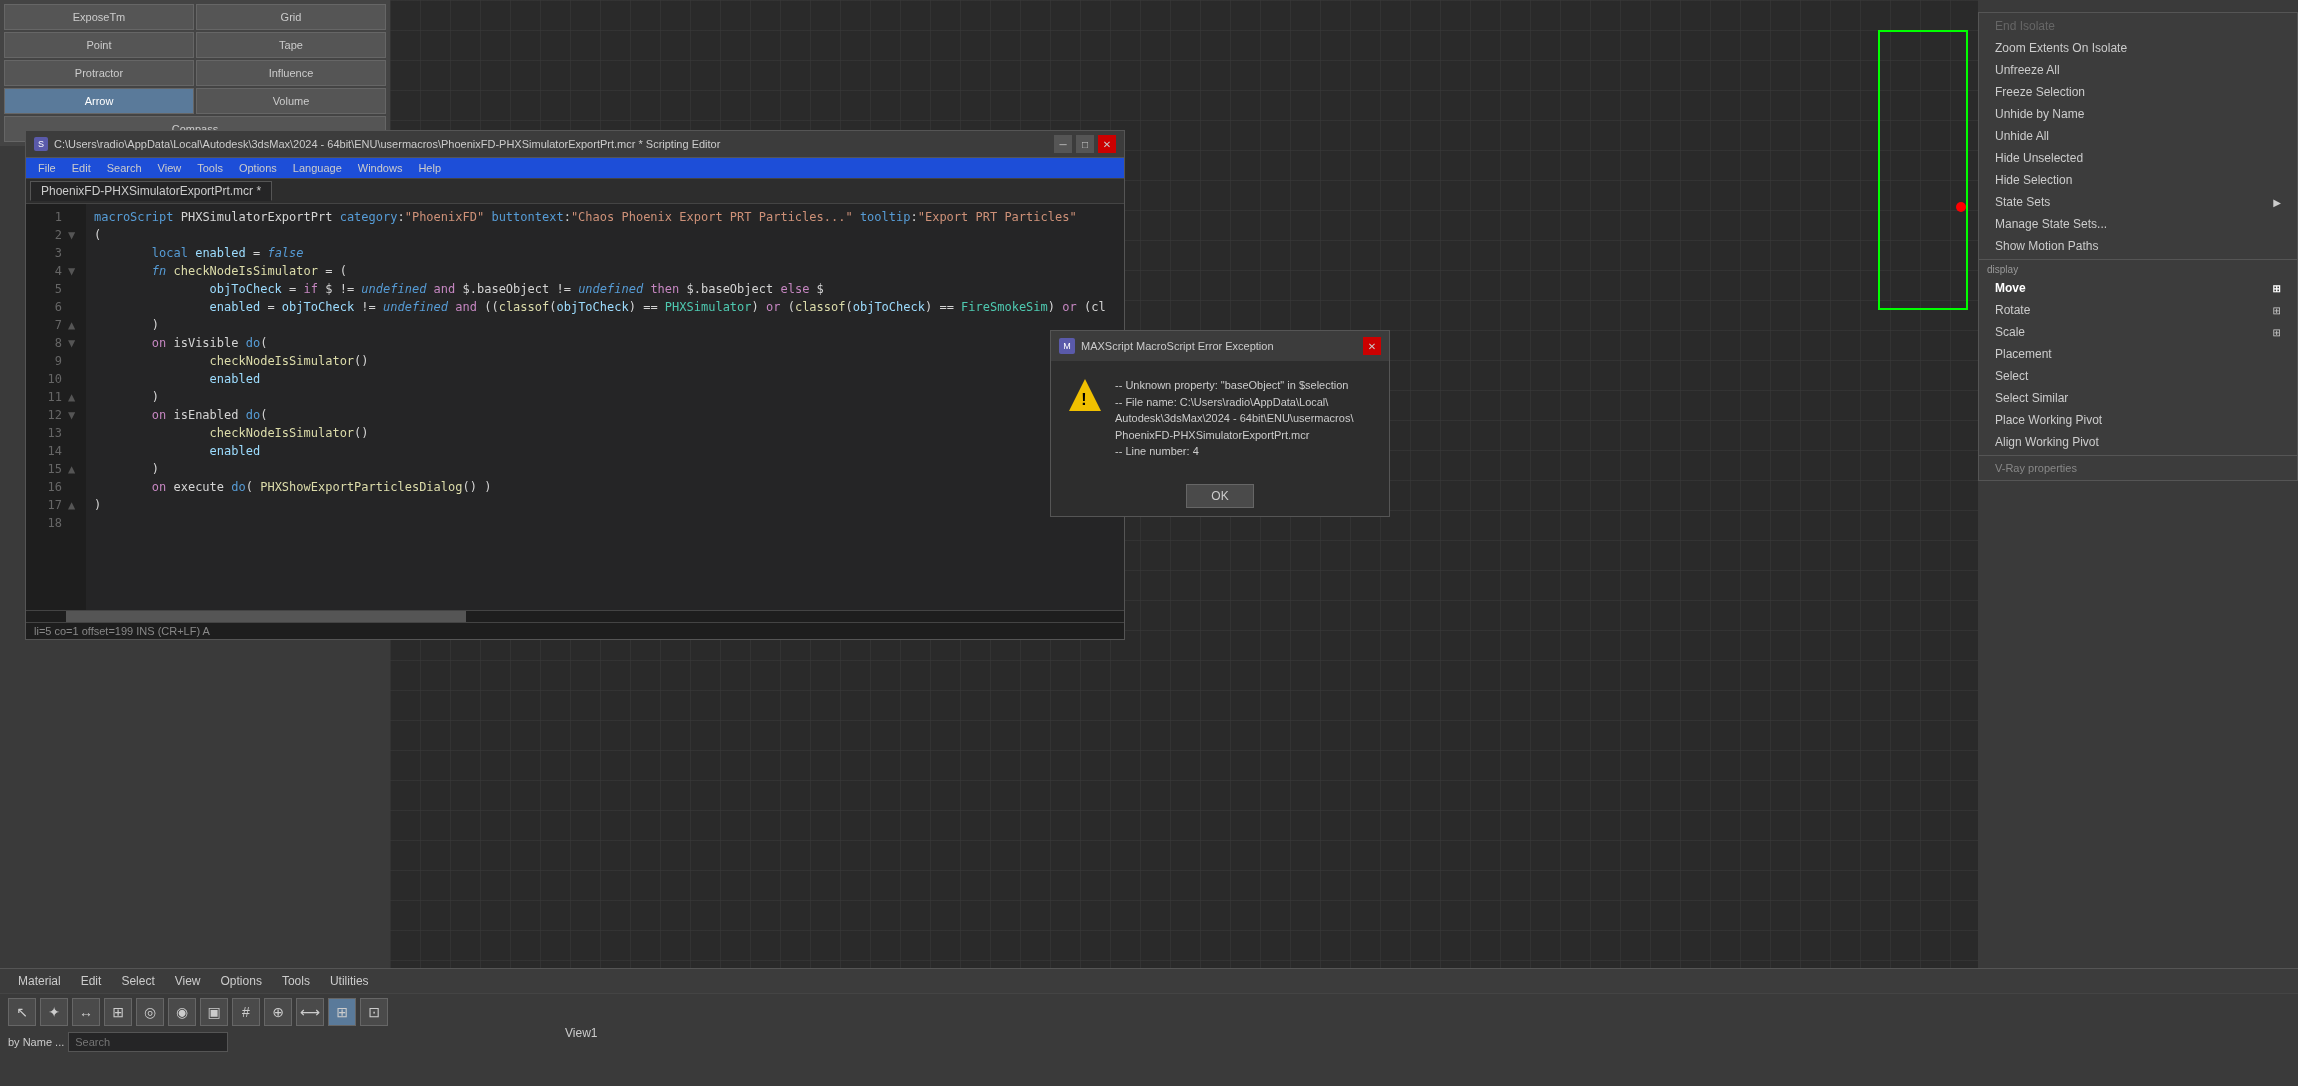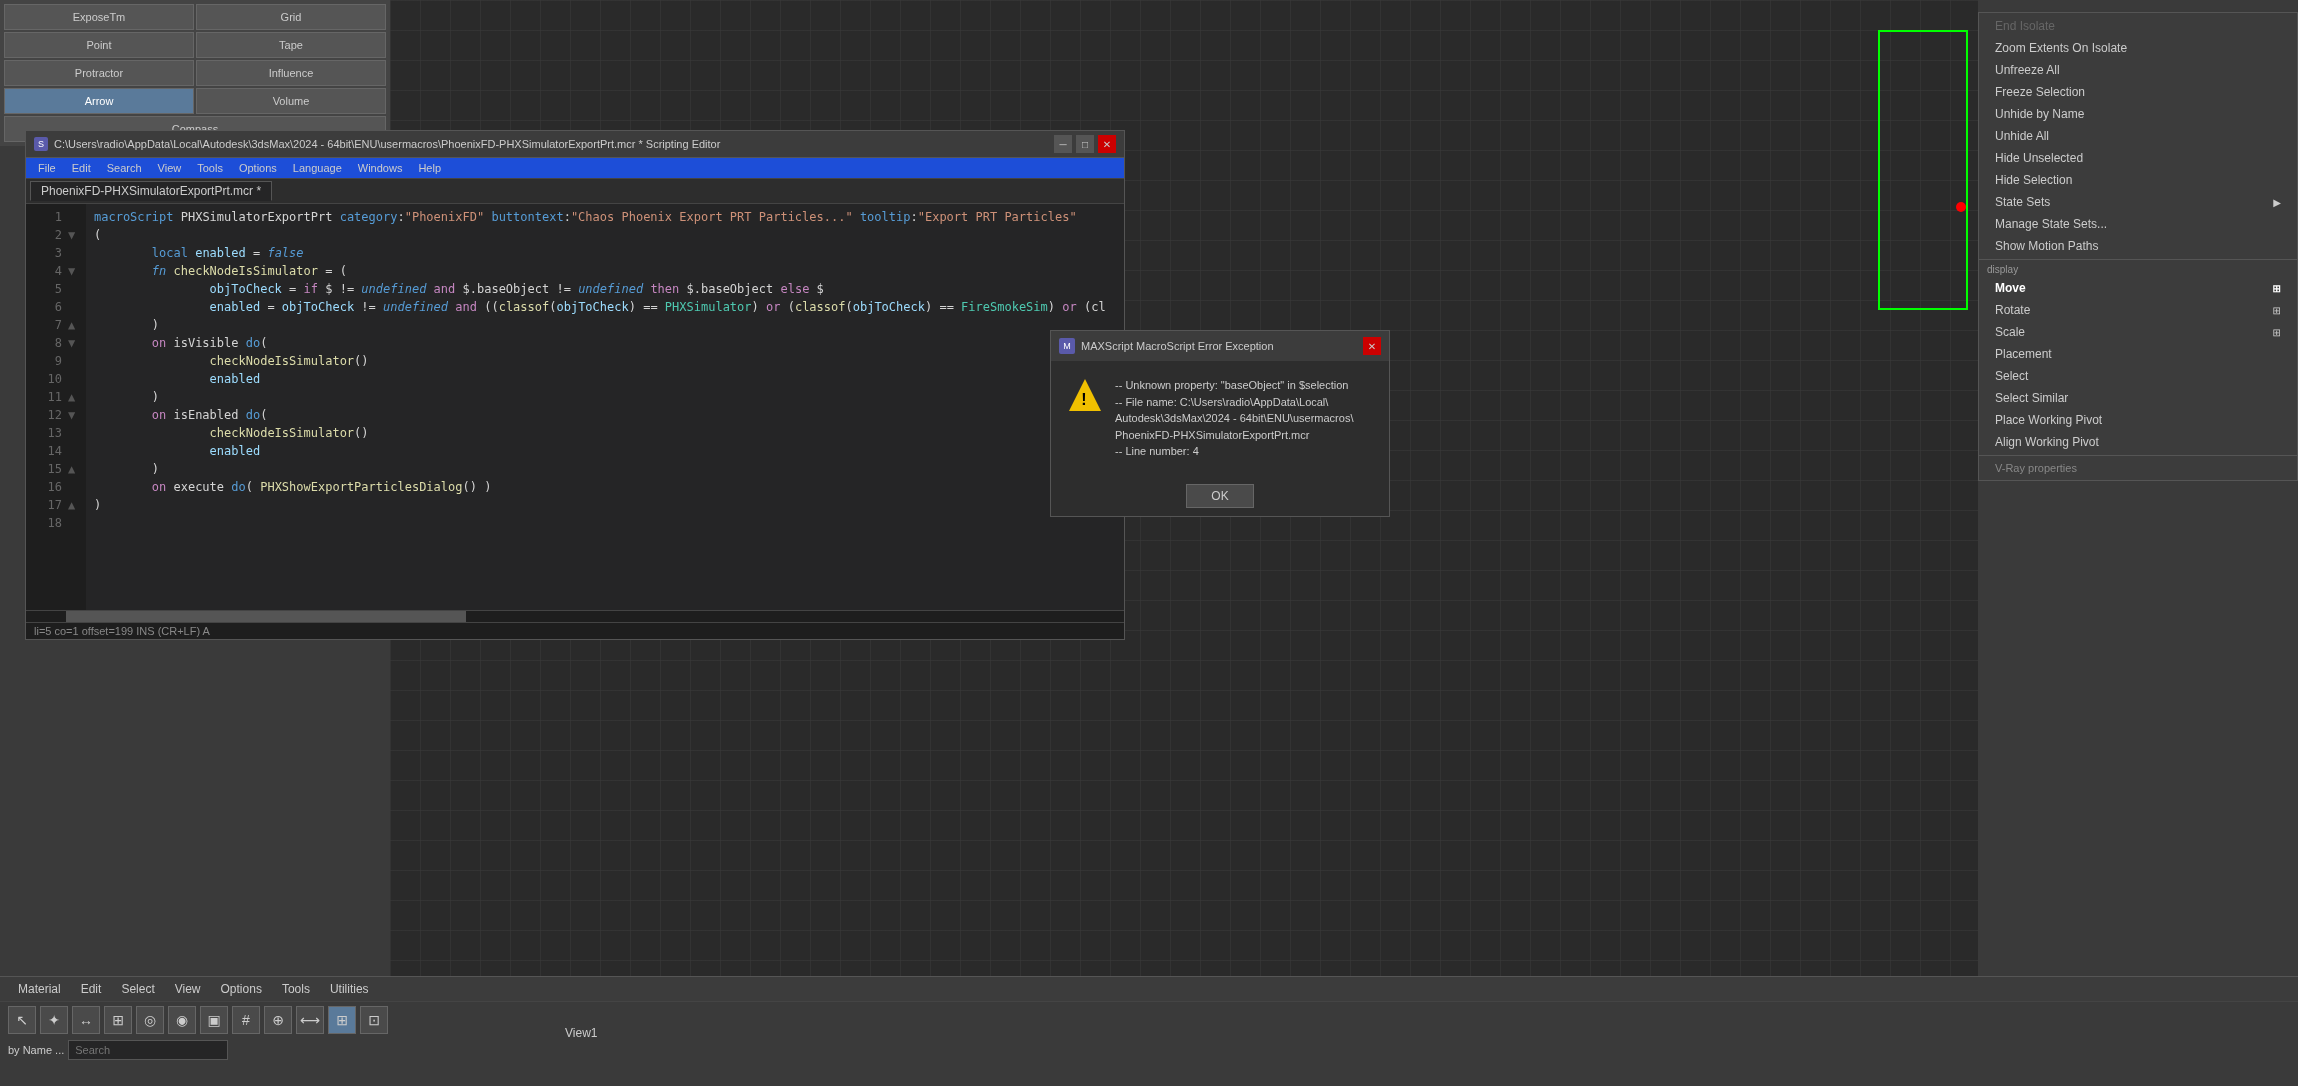--- a/index.html
+++ b/index.html
@@ -317,21 +317,21 @@
       border: 1px solid #666;
       color: #ccc;
       padding: 4px 24px;
       cursor: pointer;
       font-size: 12px;
     }
 
     
     .bottom-bar {
       position: absolute;
-      bottom: 0;
+      bottom: 8px;
       left: 0;
       right: 0;
       height: 110px;
       background: #3a3a3a;
       border-top: 1px solid #555;
     }
     .bottom-menubar {
       display: flex;
       gap: 0;
       padding: 2px 8px;

